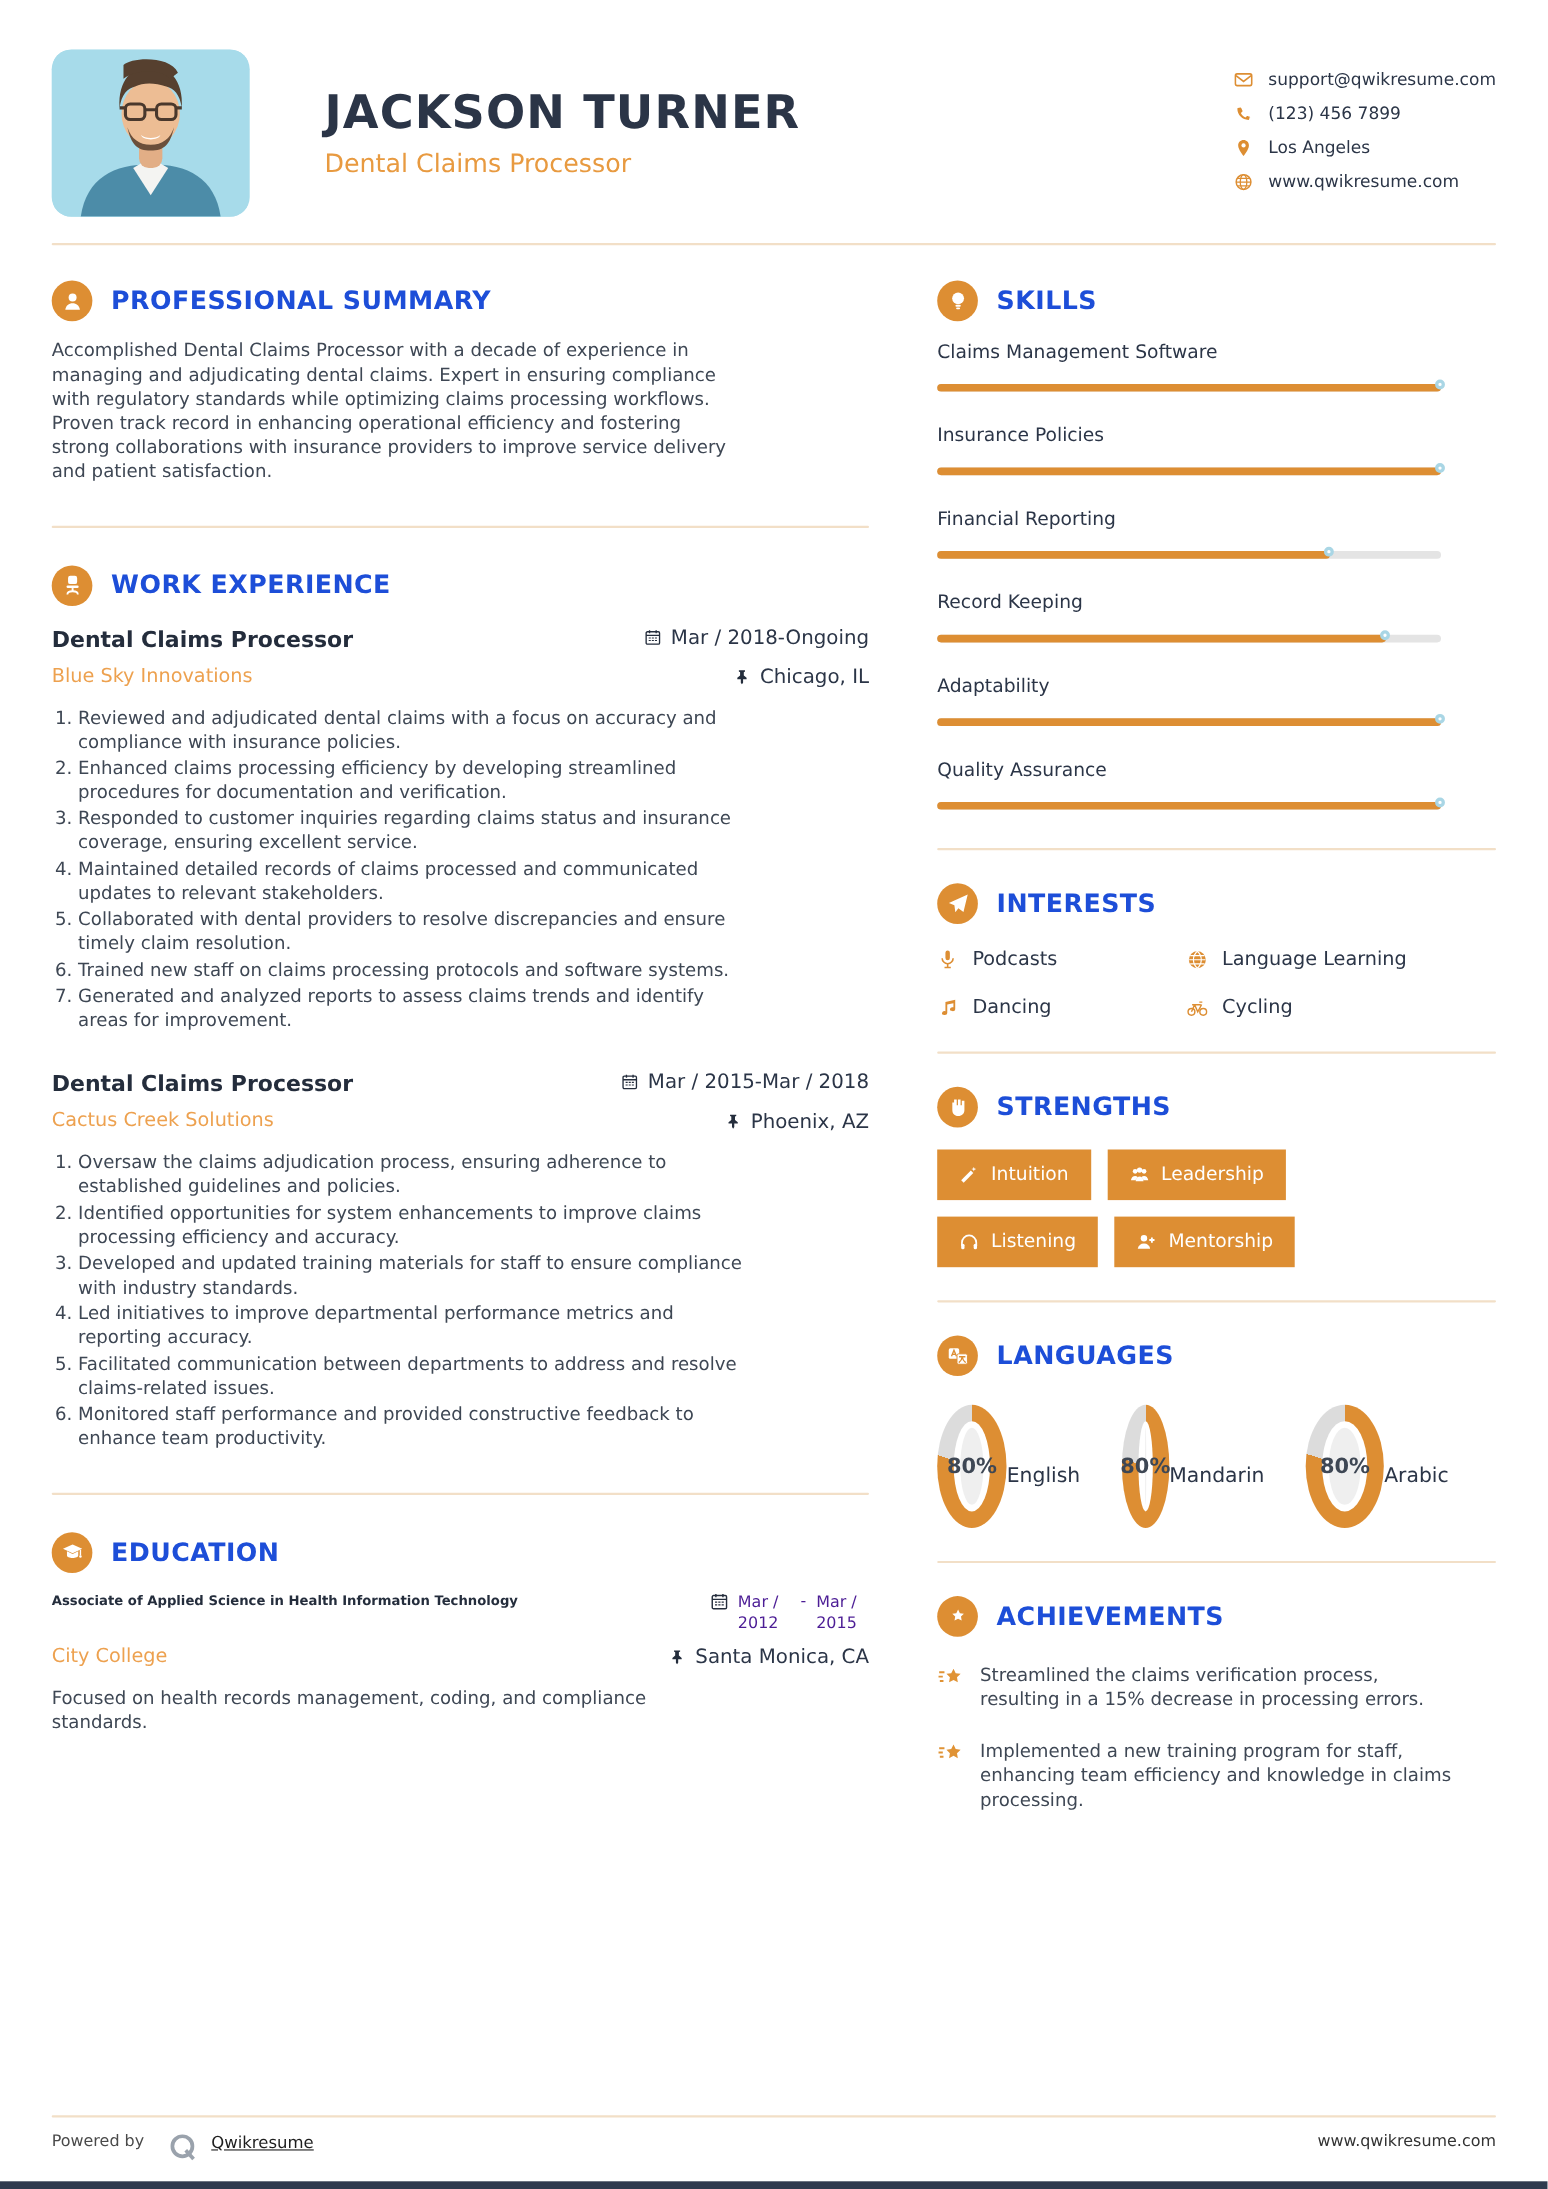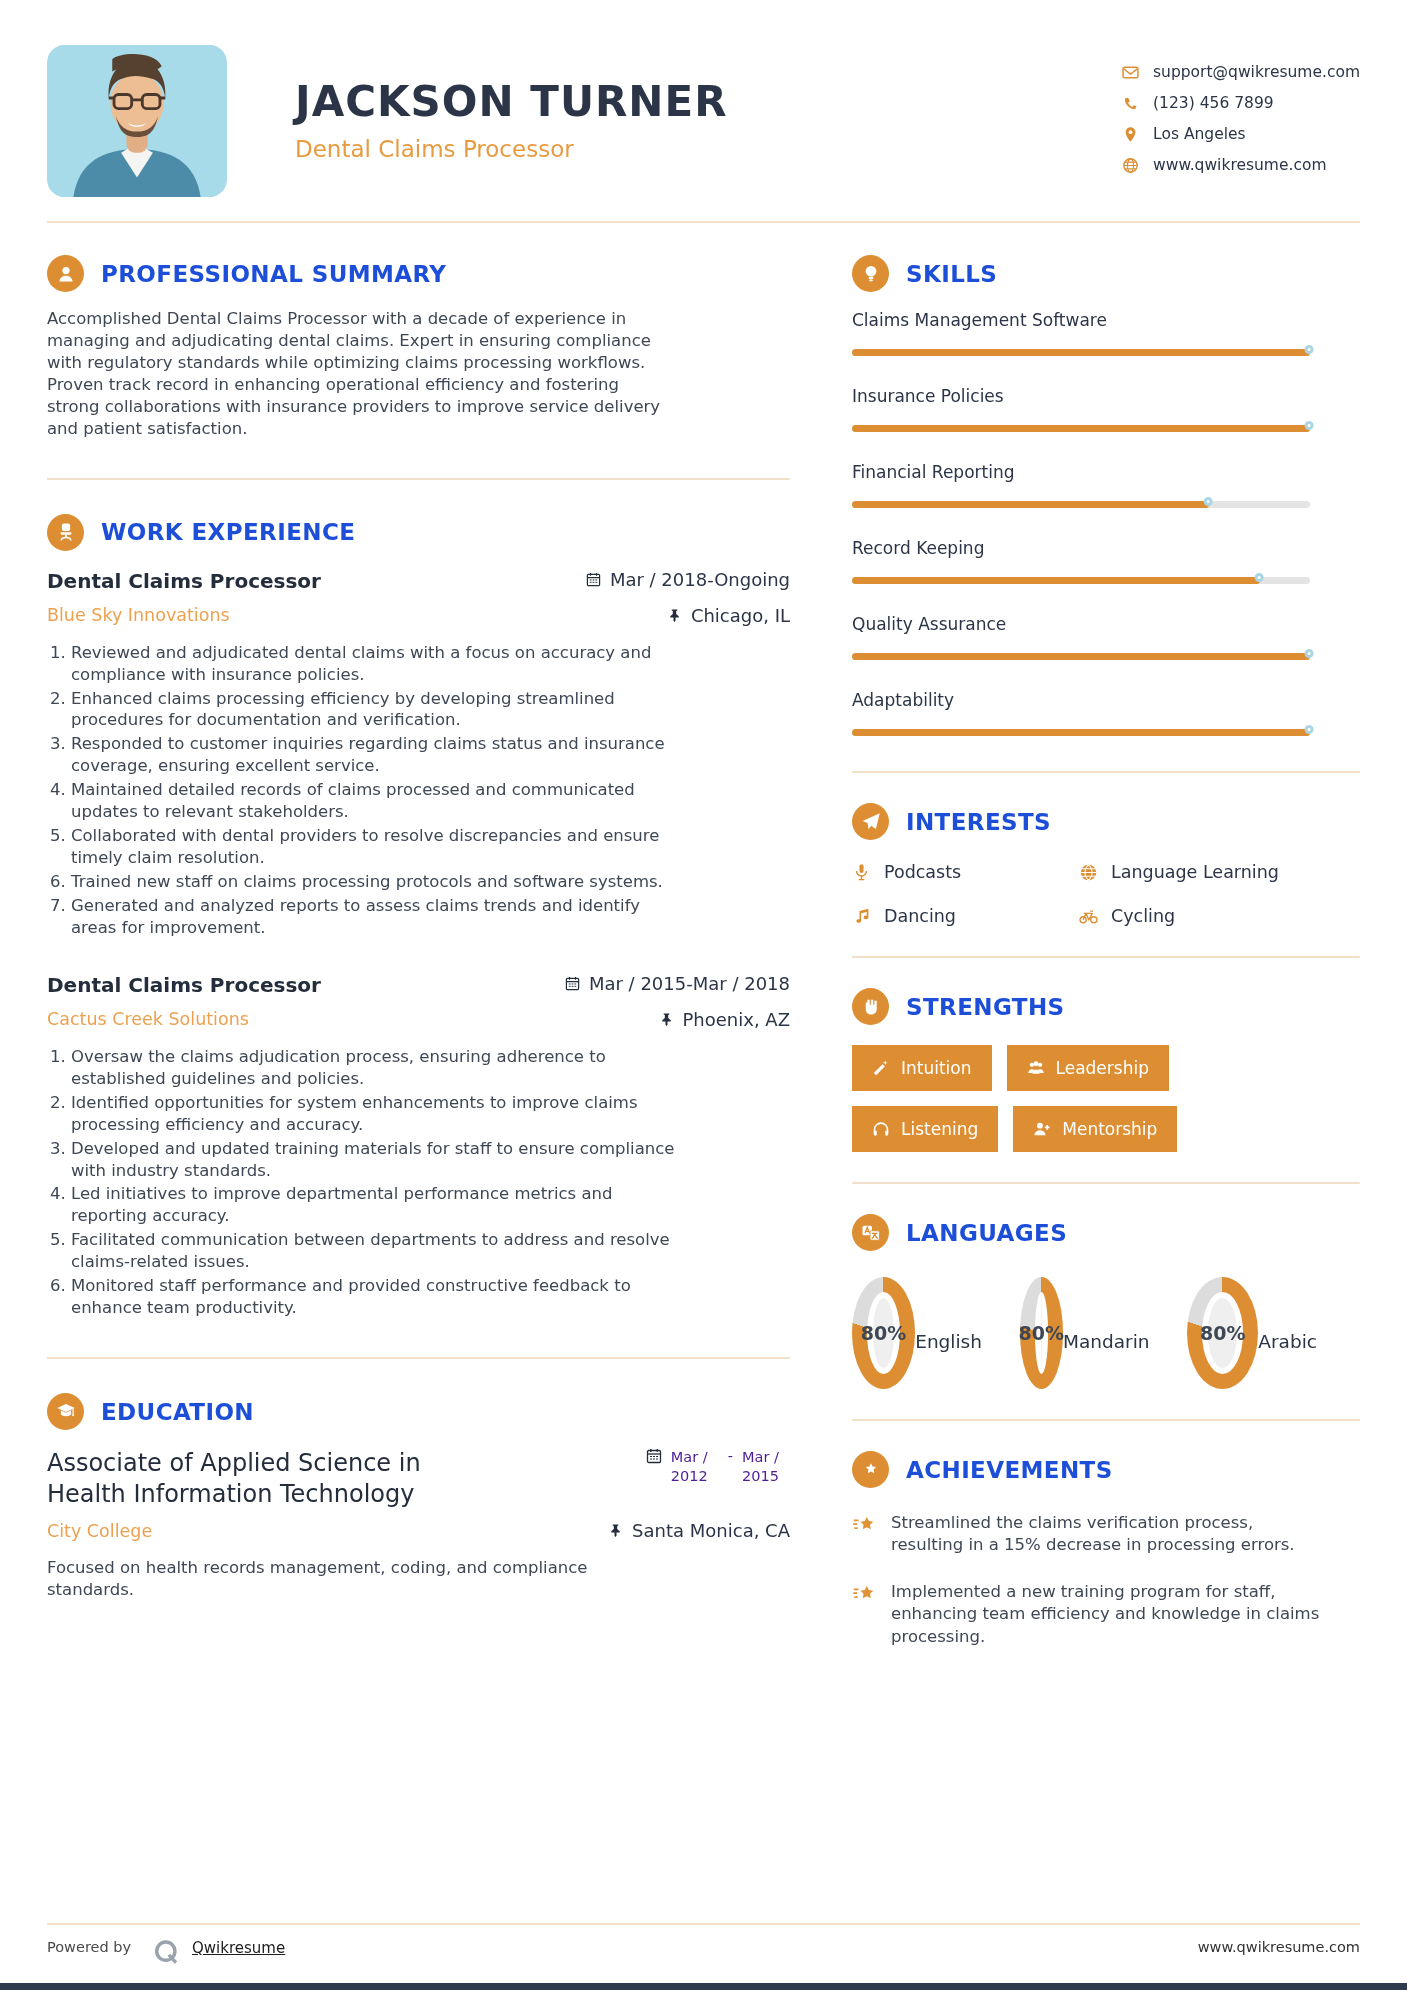--- a/index.html
+++ b/index.html
@@ -59,21 +59,21 @@
   .job-name { font-size: 20px; font-weight: bold; color: #242D3C; }
   .job-meta { display: flex; align-items: center; gap: 9px; font-size: 18px; color: #2B3547; }
   .job-meta svg { width: 15px; height: 15px; display: block; color: #242D3C; }
   .company-row { display: flex; justify-content: space-between; align-items: center; margin-top: 12px; }
   .company { font-size: 17.5px; color: #EDA14F; }
   .job ol { margin: 16px 0 0 0; padding-left: 24px; max-width: 628px; }
   .job ol li { font-size: 16.5px; line-height: 1.33; margin-bottom: 2px; }
 
   
   .edu-head { display: flex; justify-content: space-between; align-items: flex-start; margin-top: 18px; }
-  .degree { font-size: 24px; font-weight: normal; color: #242D3C; max-width: 430px; line-height: 1.3; }
+  .degree { font-size: 12px; font-weight: bold; color: #242D3C; max-width: 430px; line-height: 1.3; }
   .edu-dates { display: flex; gap: 9px; font-size: 14.5px; color: #4c1d95; }
   .edu-dates svg { width: 16px; height: 16px; color: #242D3C; }
   .edu-dates .dcol { width: 48px; line-height: 1.3; }
   .edu-company-row { display: flex; justify-content: space-between; align-items: center; margin-top: 10px; }
 
   
   .skill-item { margin-bottom: 25px; }
   .skills-list { margin-top: 18px; }
   .skill-name { font-size: 17px; color: #2B3547; margin-bottom: 15px; }
   .slider { position: relative; height: 16px; width: 458px; }
@@ -367,29 +367,29 @@
         </div>
         <div class="skill-item">
           <div class="skill-name">Record Keeping</div>
           <div class="slider">
             <div class="track"></div>
             <div class="fill" style="width: 89%;"></div>
             <div class="handle" style="left: 89%;"></div>
           </div>
         </div>
         <div class="skill-item">
-          <div class="skill-name">Quality Assurance</div>
+          <div class="skill-name">Adaptability</div>
           <div class="slider">
             <div class="track"></div>
             <div class="fill" style="width: 100%;"></div>
             <div class="handle" style="left: 100%;"></div>
           </div>
         </div>
         <div class="skill-item">
-          <div class="skill-name">Adaptability</div>
+          <div class="skill-name">Quality Assurance</div>
           <div class="slider">
             <div class="track"></div>
             <div class="fill" style="width: 100%;"></div>
             <div class="handle" style="left: 100%;"></div>
           </div>
         </div>
       </div>
 
       <div class="divider right-divider"></div>
 

